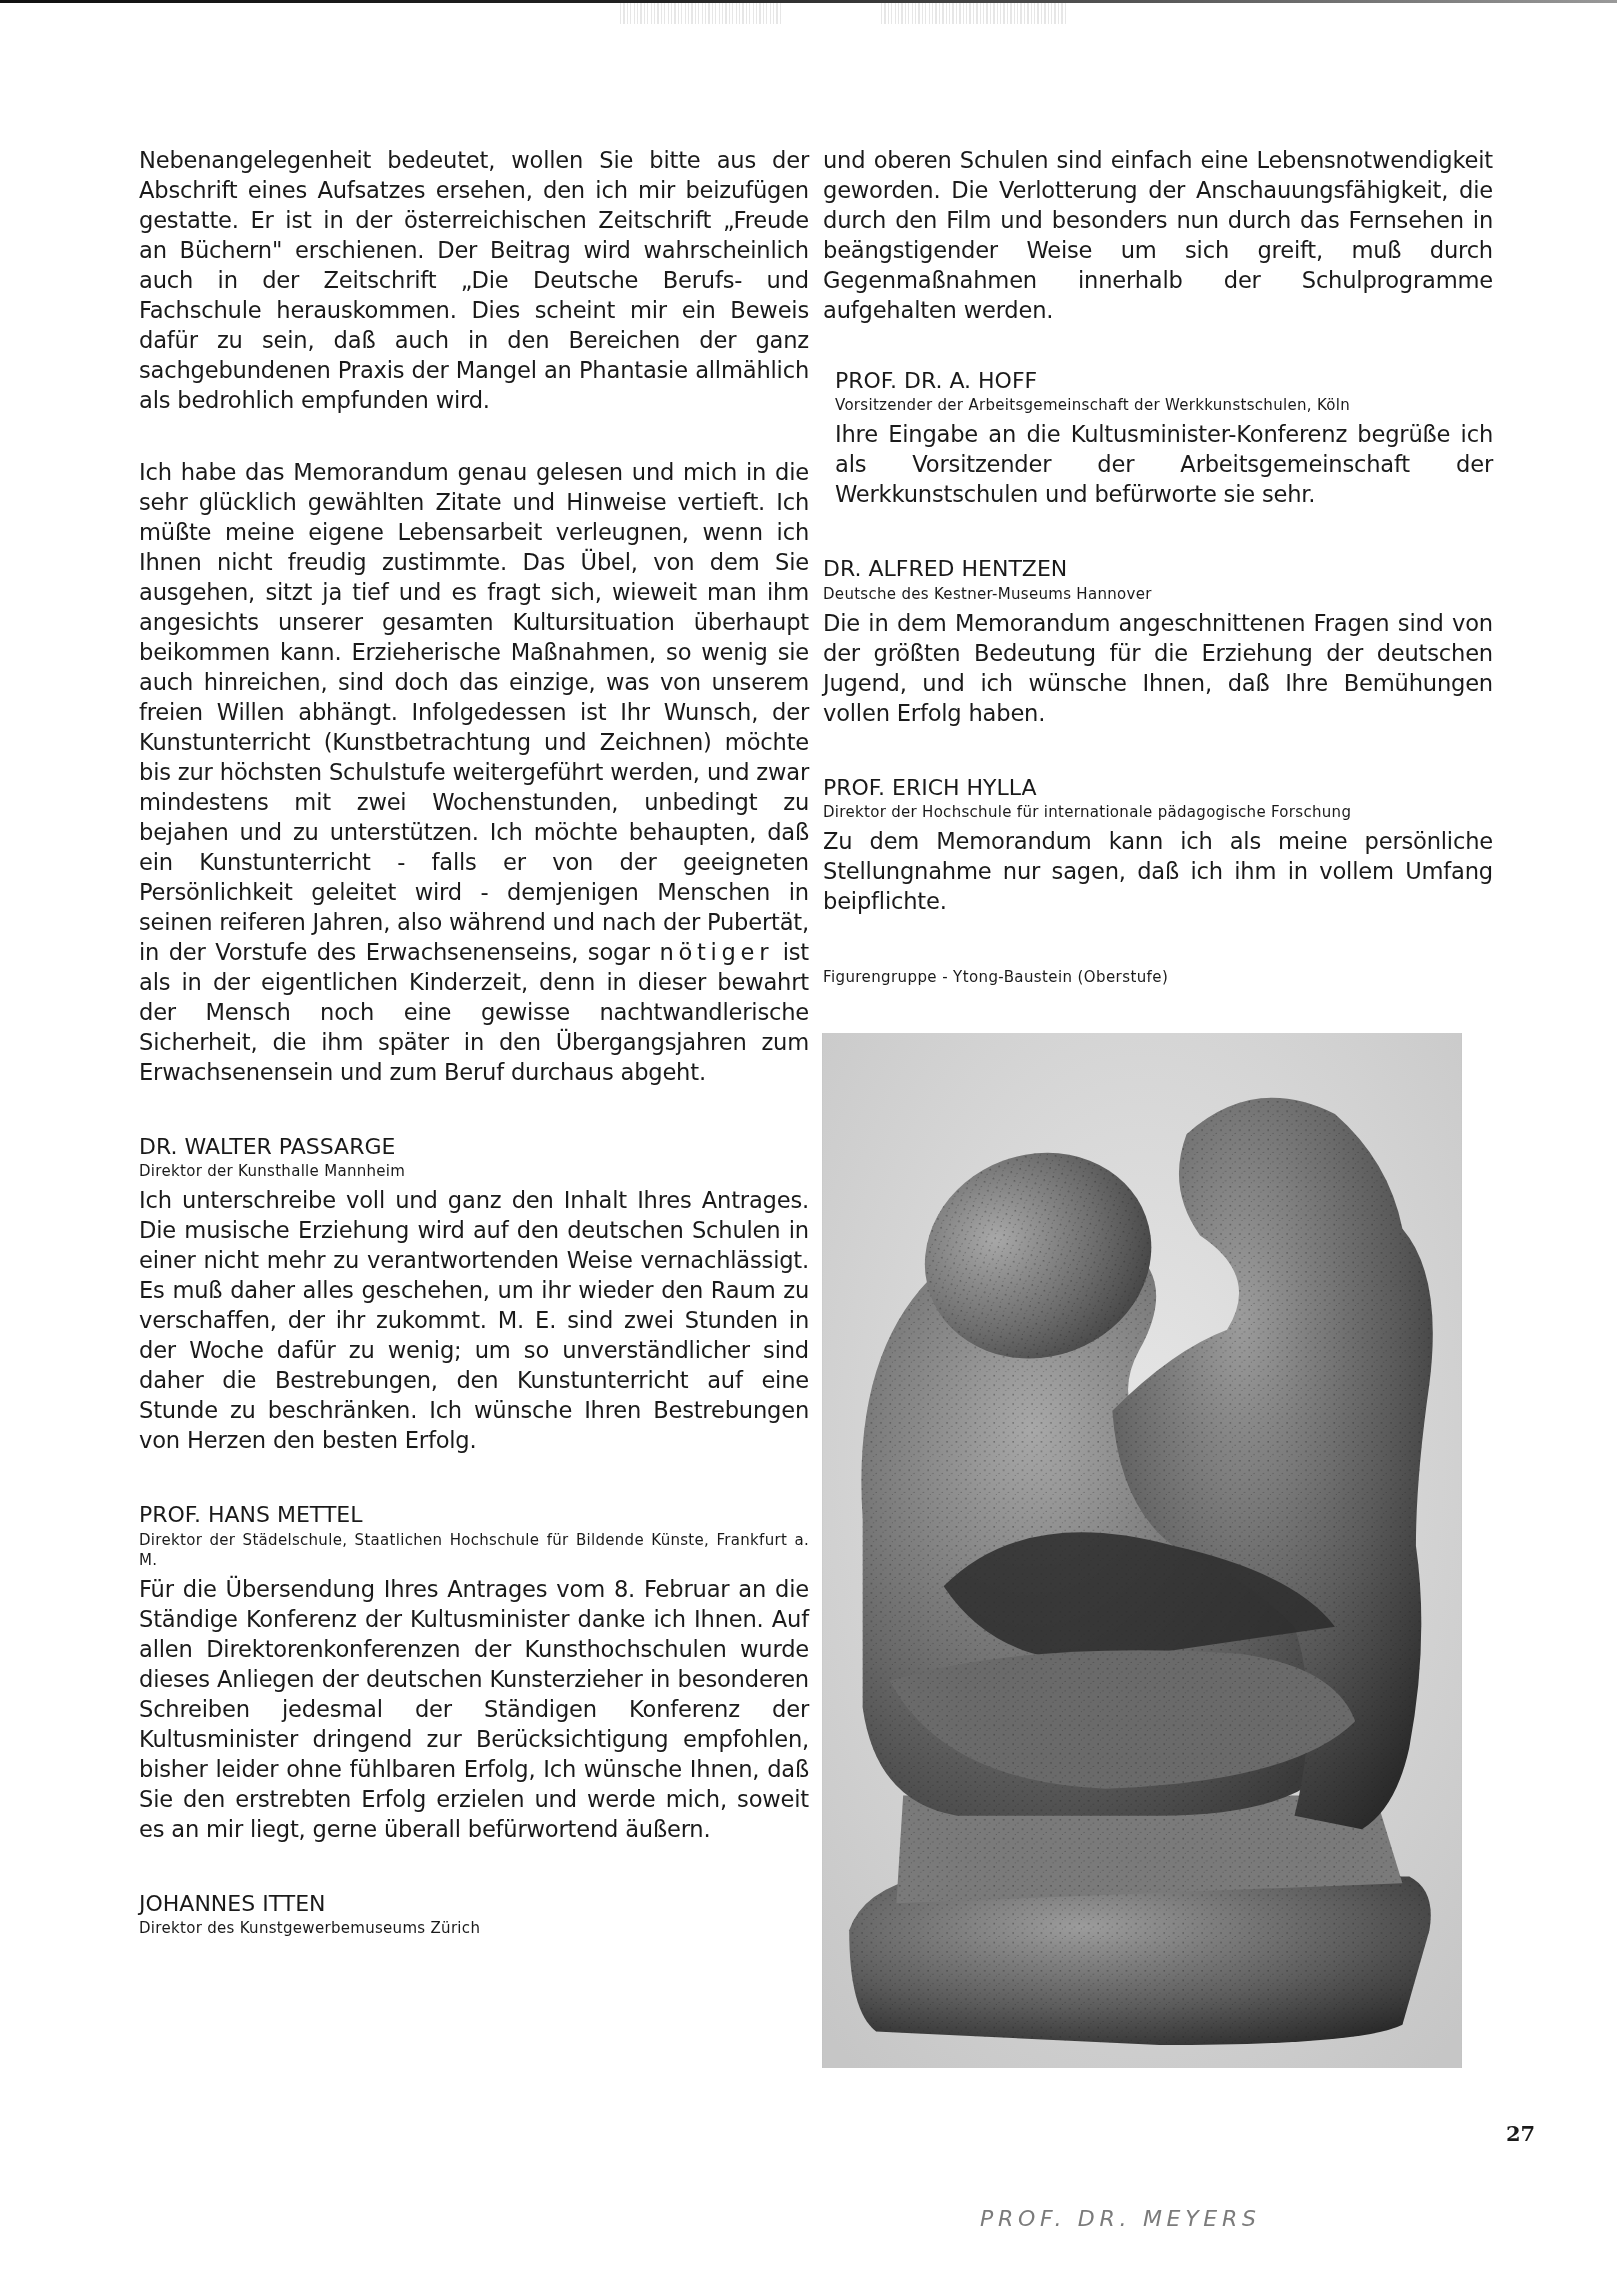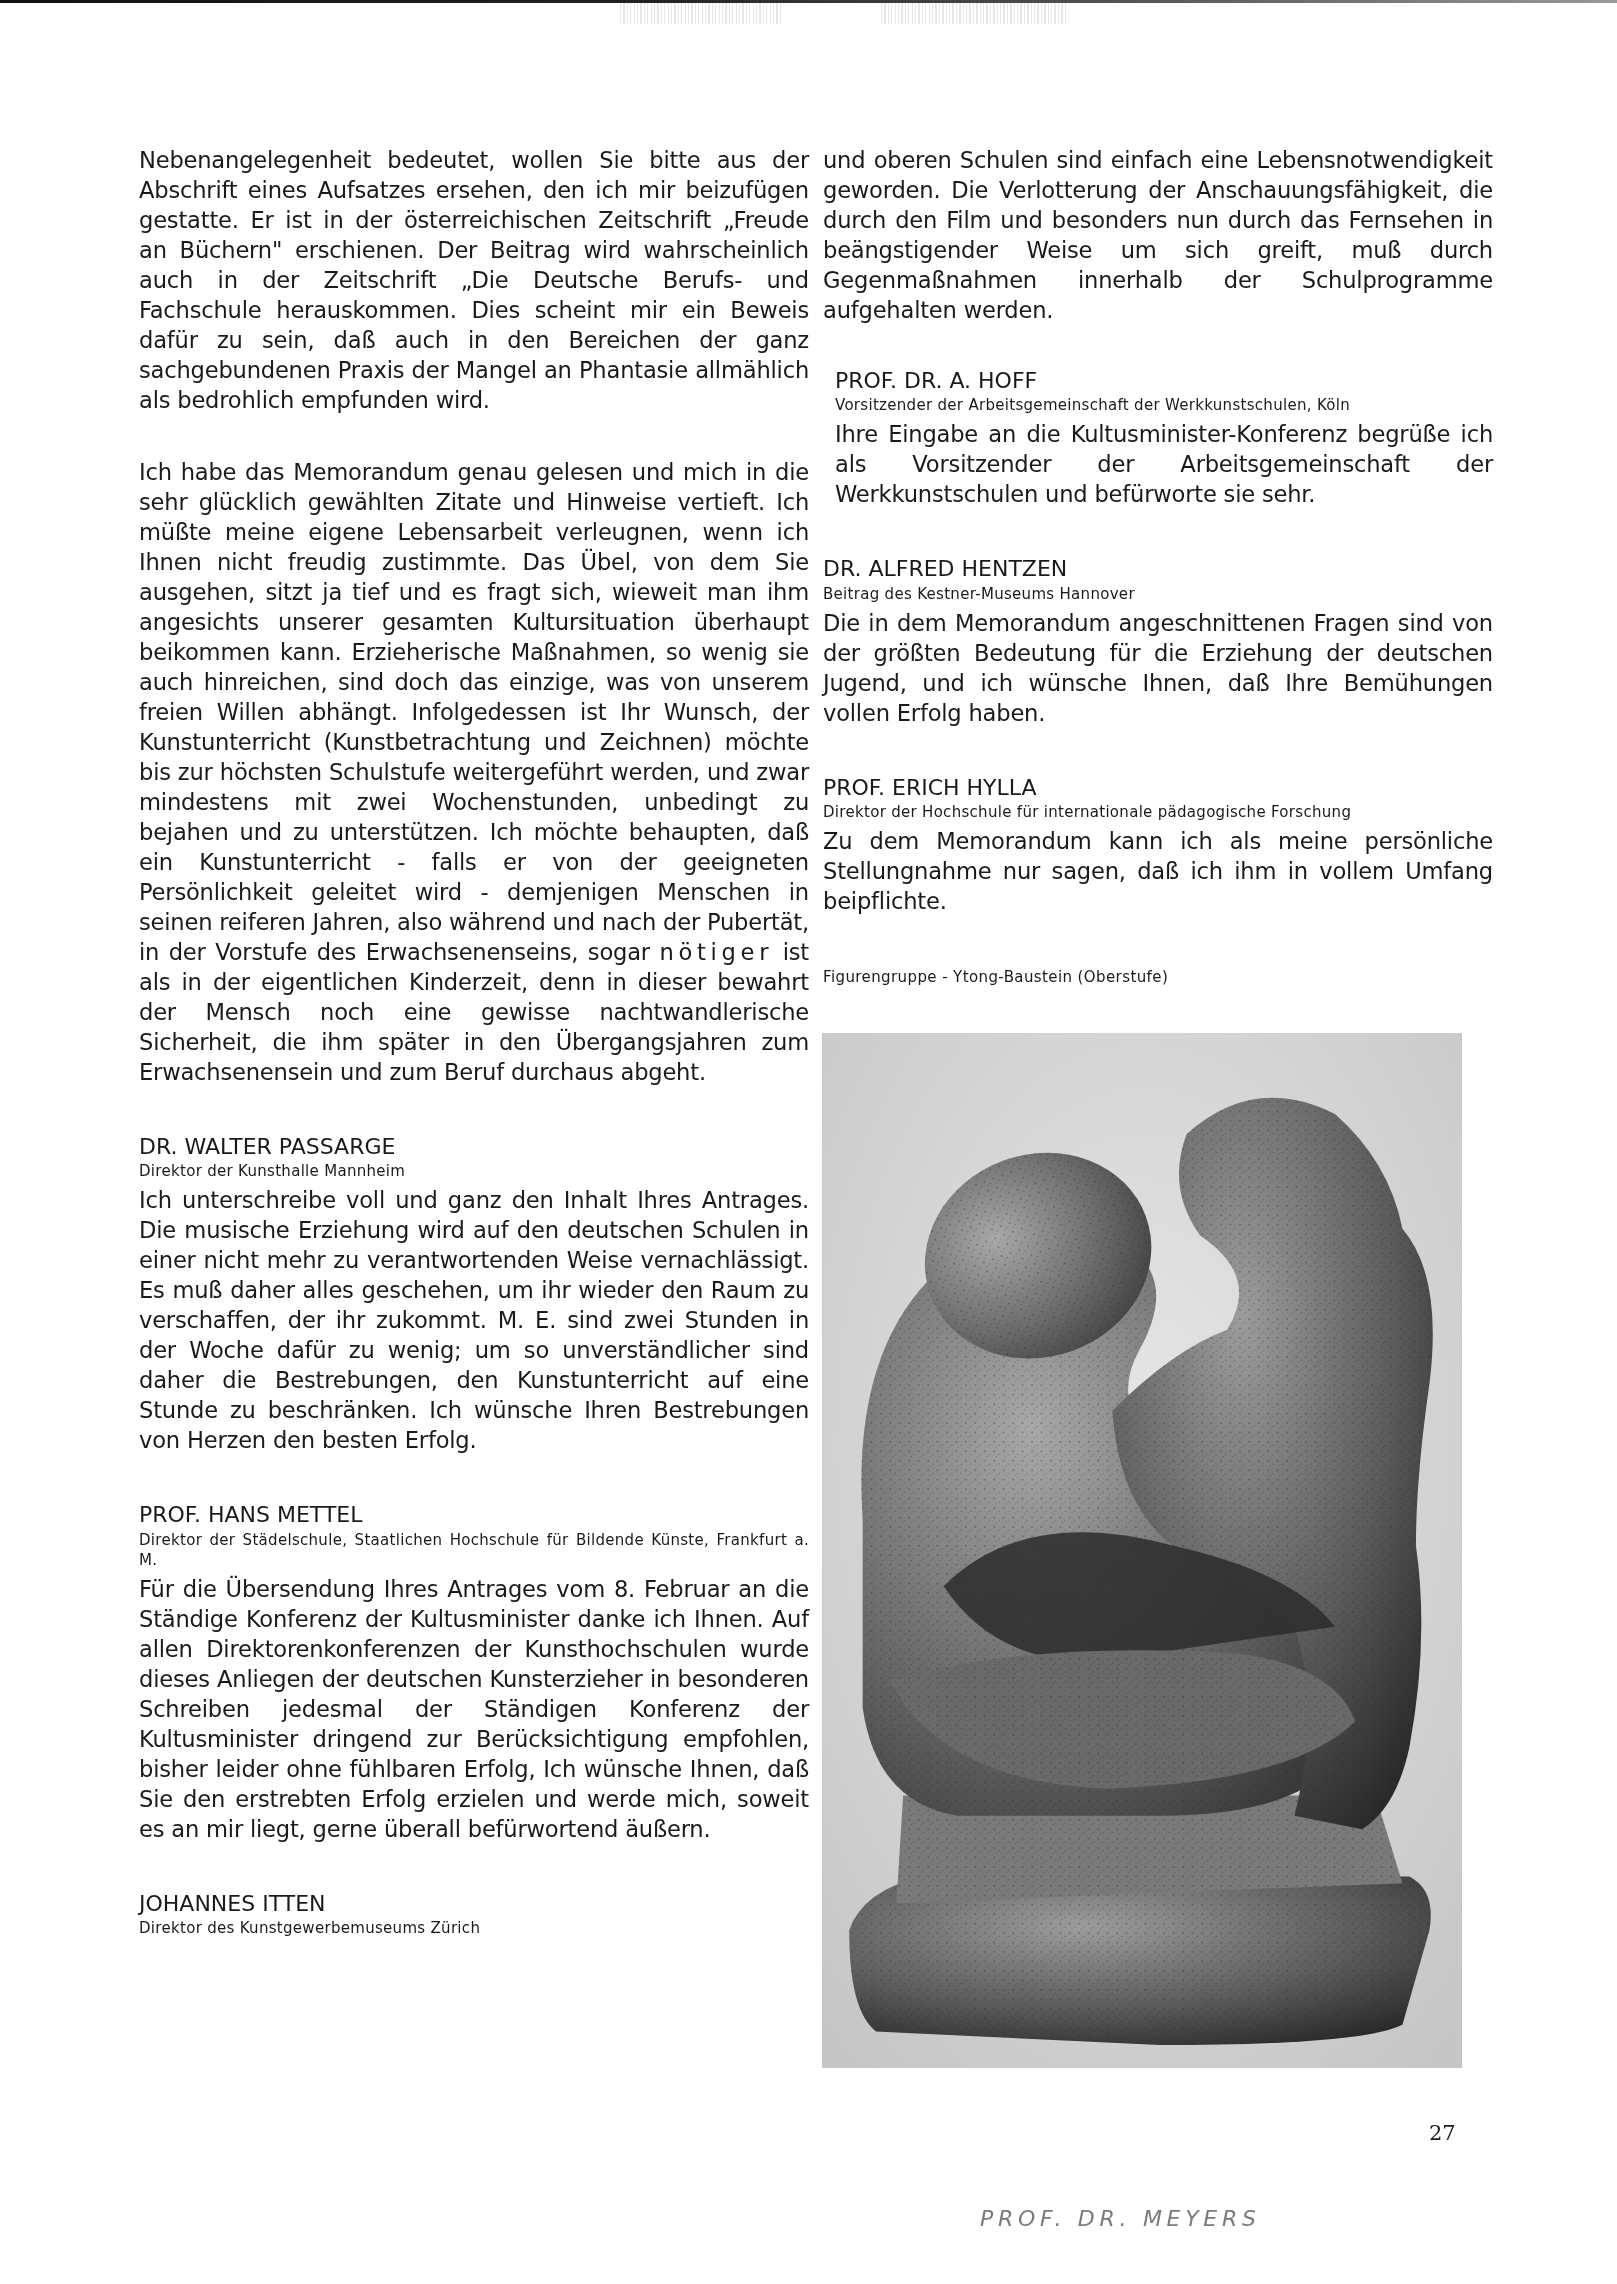--- a/index.html
+++ b/index.html
@@ -40,22 +40,22 @@
       position: absolute; left: 823px; top: 968px;
       font-size: 15px; letter-spacing: 0.4px;
     }
     .photo {
       position: absolute; left: 822px; top: 1033px; width: 640px; height: 1035px;
       background: #b9b9b9; overflow: hidden;
     }
     .photo svg { display: block; }
 
     .page-number {
-      position: absolute; left: 1429px; top: 2121px;
-      font-family: "DejaVu Serif", serif; font-weight: normal; font-size: 21px;
+      position: absolute; left: 1506px; top: 2121px;
+      font-family: "DejaVu Serif", serif; font-weight: bold; font-size: 21px;
     }
     .stamp {
       position: absolute; left: 980px; top: 2206px;
       font-family: "DejaVu Sans", sans-serif; font-size: 22px; letter-spacing: 4.7px;
       color: #7b7b7b;
       font-style: italic;
     }
   </style>
 </head>
 <body>
@@ -95,21 +95,21 @@
   <p class="para">und oberen Schulen sind einfach eine Lebensnotwendigkeit geworden. Die Verlotterung der Anschauungsfähigkeit, die durch den Film und besonders nun durch das Fernsehen in beängstigender Weise um sich greift, muß durch Gegenmaßnahmen innerhalb der Schulprogramme aufgehalten werden.</p>
 
   <div class="section" style="margin-top:42px;margin-left:12px;">
     <h2 class="name">PROF. DR. A. HOFF</h2>
     <div class="role">Vorsitzender der Arbeitsgemeinschaft der Werkkunstschulen, Köln</div>
     <p class="para">Ihre Eingabe an die Kultusminister-Konferenz begrüße ich als Vorsitzender der Arbeitsgemeinschaft der Werkkunstschulen und befürworte sie sehr.</p>
   </div>
 
   <div class="section">
     <h2 class="name">DR. ALFRED HENTZEN</h2>
-    <div class="role">Beitrag des Kestner-Museums Hannover</div>
+    <div class="role">Deutsche des Kestner-Museums Hannover</div>
     <p class="para">Die in dem Memorandum angeschnittenen Fragen sind von der größten Bedeutung für die Erziehung der deutschen Jugend, und ich wünsche Ihnen, daß Ihre Bemühungen vollen Erfolg haben.</p>
   </div>
 
   <div class="section">
     <h2 class="name">PROF. ERICH HYLLA</h2>
     <div class="role">Direktor der Hochschule für internationale pädagogische Forschung</div>
     <p class="para">Zu dem Memorandum kann ich als meine persönliche Stellungnahme nur sagen, daß ich ihm in vollem Umfang beipflichte.</p>
   </div>
 </div>
 

